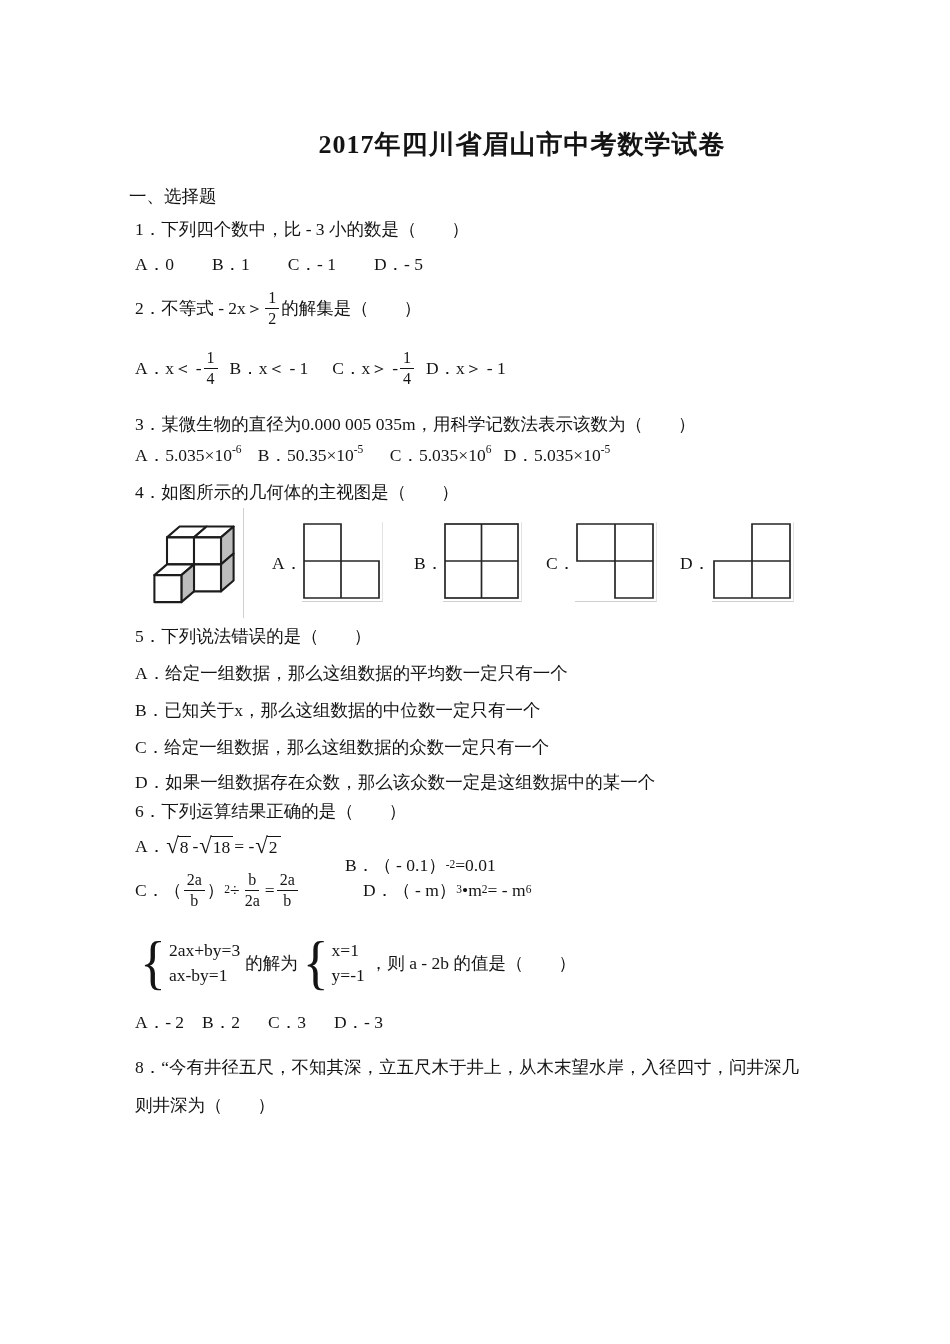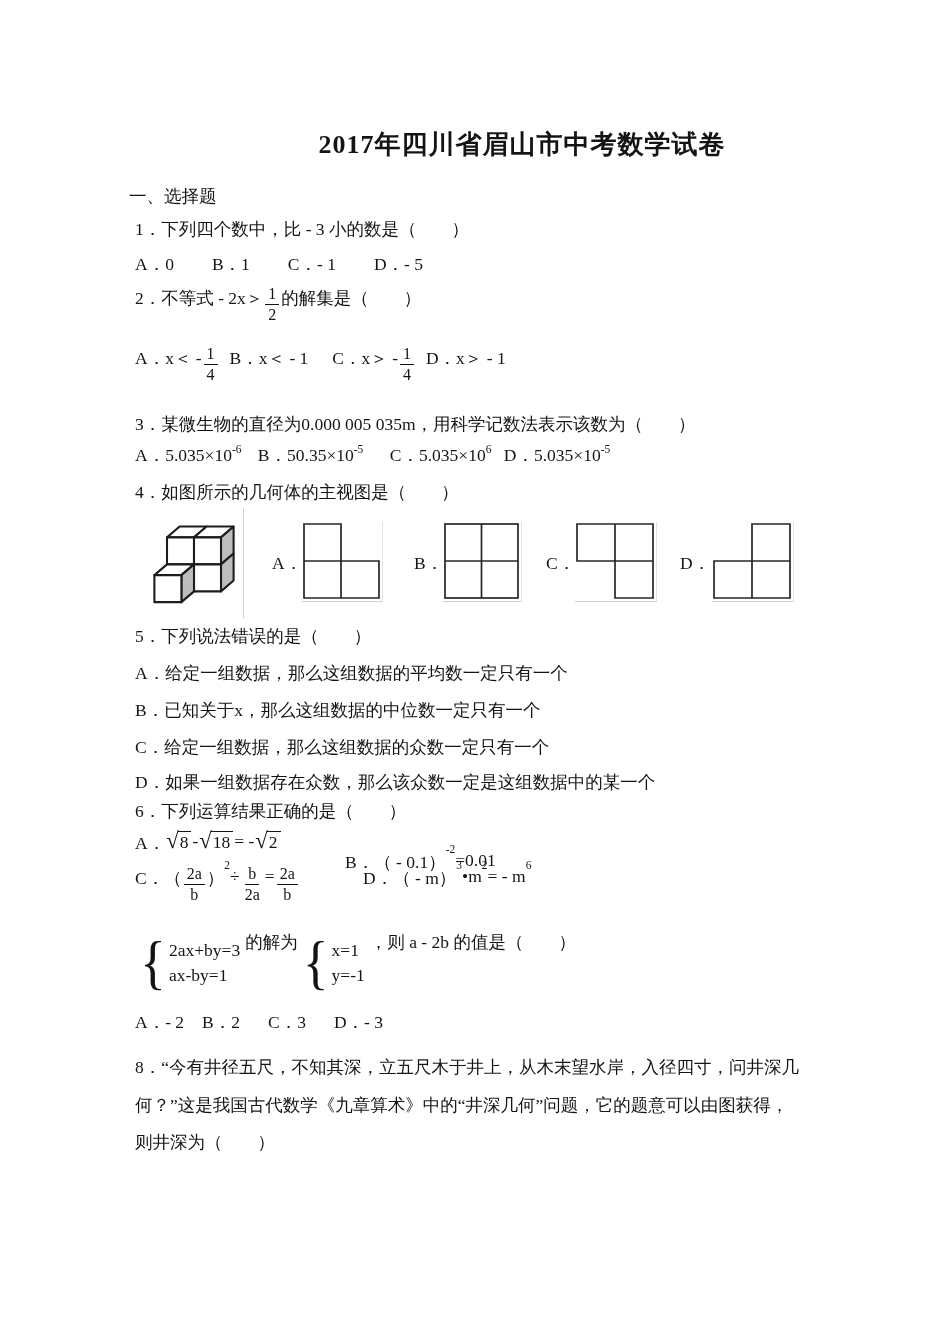--- a/index.html
+++ b/index.html
@@ -6,21 +6,21 @@
   body{
     width:950px;height:1344px;background:#ffffff;color:#141414;
     font-family:"Liberation Serif","DejaVu Serif",serif;
     font-size:17.5px;position:relative;overflow:hidden;
   }
   .abs{position:absolute;}
   .title{top:127px;left:0;width:950px;text-align:center;font-size:26px;font-weight:bold;letter-spacing:1px;padding-left:47px;}
   .sec{top:184px;left:129px;font-weight:normal;}
   .line{white-space:nowrap;}
   .l135{left:135px;}
-  .mrow{display:flex;white-space:nowrap;}
+  .mrow{display:flex;align-items:center;white-space:nowrap;}
   
   .frac{display:inline-flex;flex-direction:column;align-items:center;line-height:1;margin:0 2px;font-size:16px;}
   .frac .fn{padding:0 3px 2px 3px;border-bottom:1.4px solid #141414;}
   .frac .fd{padding:2px 3px 0 3px;}
   
   .sqrt{display:inline-flex;align-items:flex-start;margin:0 1px;}
   .sqrt .sym{font-size:1.3em;line-height:0.85;margin-right:-1px;}
   .sqrt .rad{border-top:1.6px solid #141414;padding:2px 3px 0 2px;line-height:1;}
   
   sup.e{font-size:11.5px;position:relative;top:-1px;vertical-align:super;line-height:0;}
@@ -230,15 +230,14 @@
     </span>
   </span>
   <span>，则 a - 2b 的值是（　　）</span>
 </div>
 <div class="abs l135 line" style="top:1010px;">
   <span class="q7o" style="margin-right:18px;">A．- 2</span><span class="q7o">B．2</span><span class="q7o">C．3</span><span>D．- 3</span>
 </div>
 
 <div class="abs l135" style="top:1049px;width:690px;line-height:37.5px;">
   <div>8．“今有井径五尺，不知其深，立五尺木于井上，从木末望水岸，入径四寸，问井深几</div>
-  <div>何？”这是我国古代数学《九章算术》中的“井深几何”问题，它的题意可以由图获得，</div>
   <div>则井深为（　　）</div>
 </div>
 
 </body></html>

